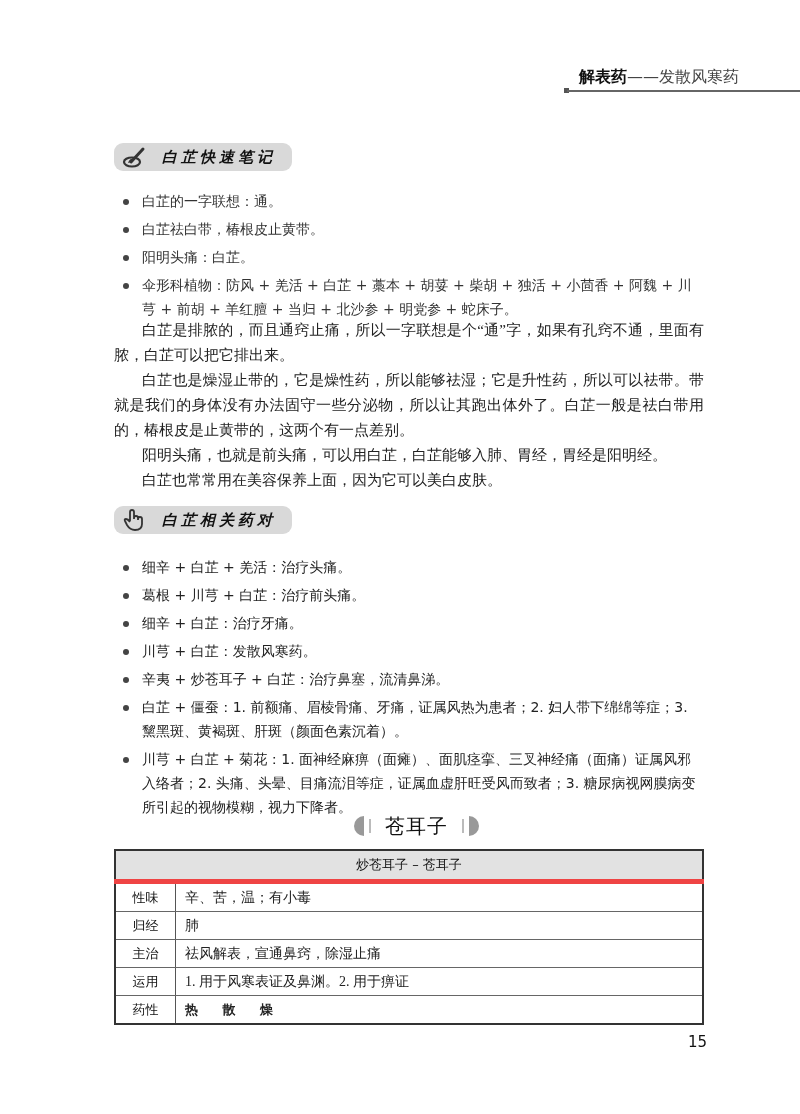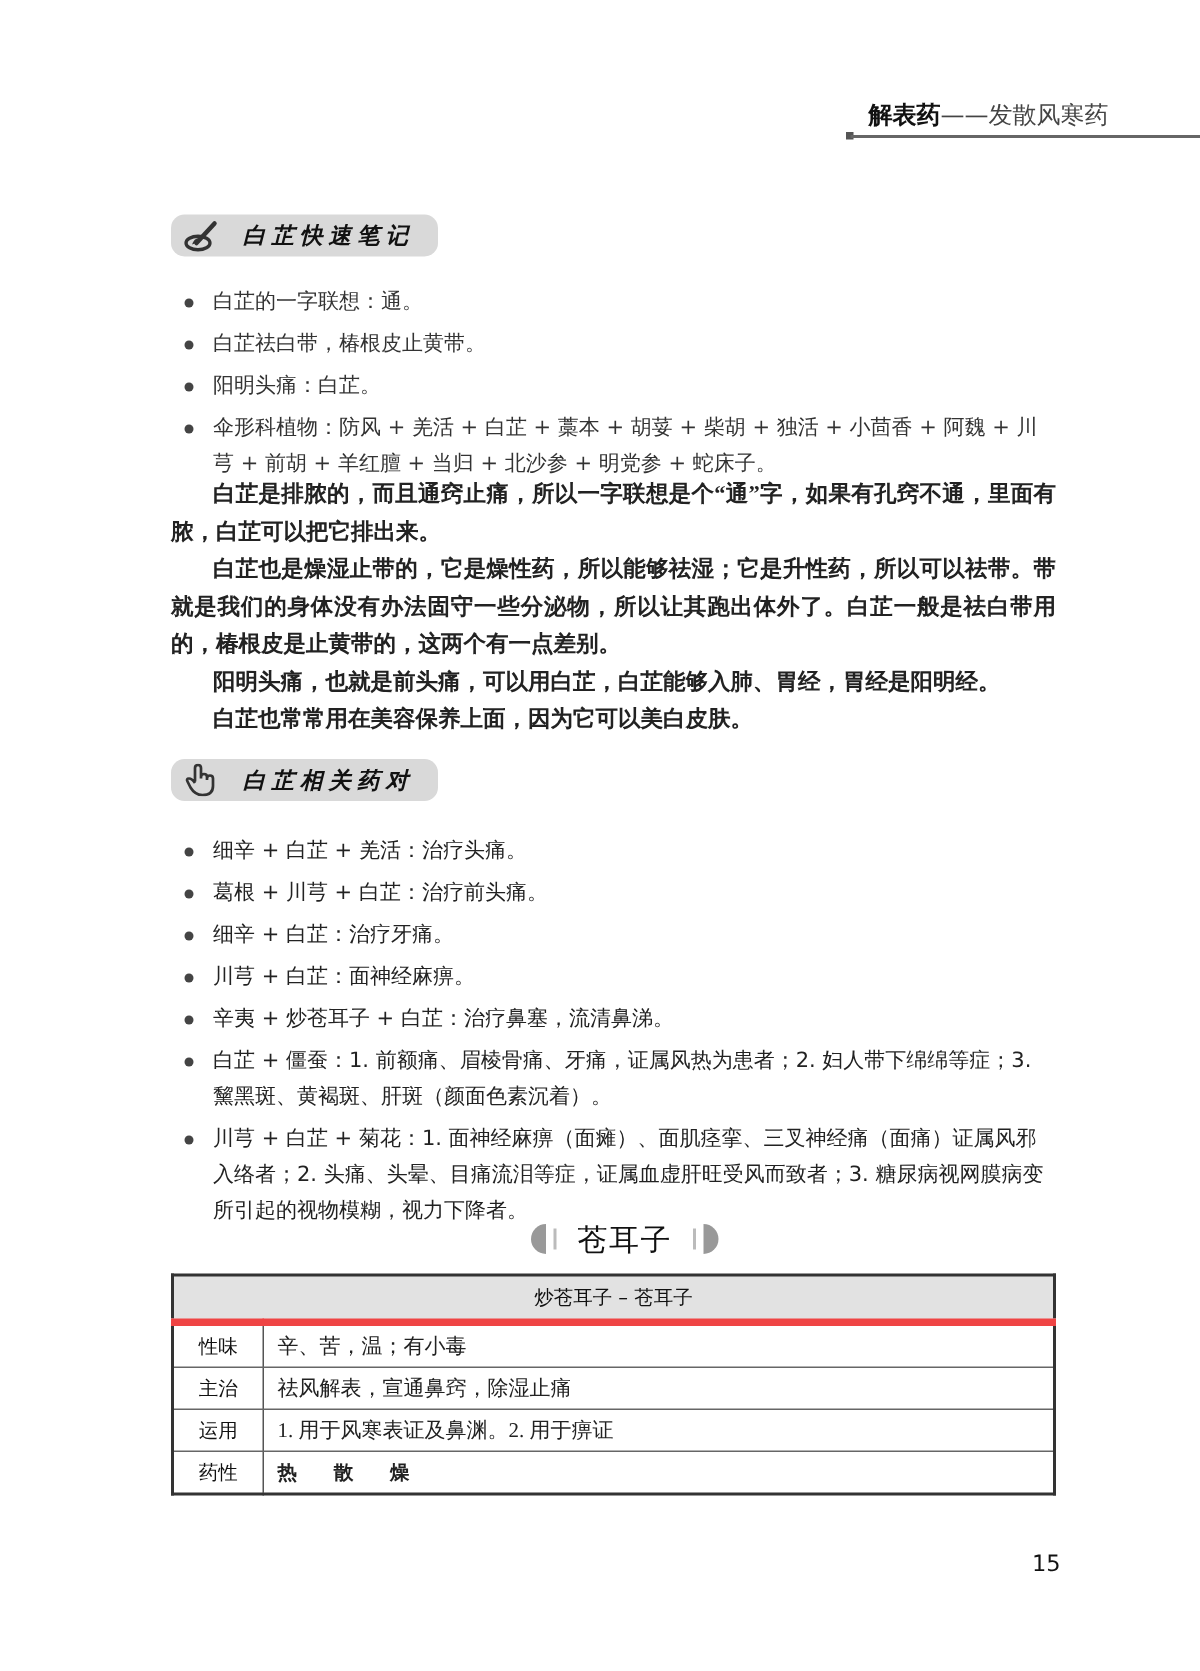--- a/index.html
+++ b/index.html
@@ -38,21 +38,21 @@
       position: relative; padding-left: 28px; font-size: 14px; line-height: 24px; margin-bottom: 4px;
       color: #333;
     }
     ul.bullets li::before {
       content: ""; position: absolute; left: 9px; top: 10px; width: 6px; height: 6px; border-radius: 50%; background: #444;
     }
     ul.sans li { font-family: "DejaVu Sans", "Liberation Sans", sans-serif; font-size: 14px; color: #222; }
     .para-block { position: absolute; left: 114px; width: 590px; }
     .para-block p {
       margin: 0; text-indent: 28px; font-size: 15px; line-height: 25px; color: #222;
-      font-family: "Liberation Serif", "DejaVu Serif", serif; text-align: justify; font-weight: bold;
+      font-family: "Liberation Serif", "DejaVu Serif", serif; text-align: justify;
     }
     .herb-title {
       position: absolute; left: 354px; top: 811px; height: 30px; display: flex; align-items: center;
     }
     .herb-title .cap { width: 10px; height: 20px; background: #999; }
     .herb-title .cap.left { border-radius: 10px 0 0 10px; margin-right: 5px; }
     .herb-title .cap.right { border-radius: 0 10px 10px 0; margin-left: 5px; }
     .herb-title .tick { width: 2px; height: 14px; background: #bbb; }
     .herb-title .name {
       font-family: "DejaVu Sans", "Liberation Sans", sans-serif; font-size: 20px; color: #111; margin: 0 14px; letter-spacing: 1px;
@@ -117,21 +117,21 @@
       <path d="M8 12 V3 Q8 1 10 1 Q12 1 12 3 V10 M12 9 Q12 7 14 7 Q16 7 16 9 V11 M16 10 Q16 8 18 8 Q20 8 20 10 V15 Q20 21 13 21 Q8 21 5 16 L3 12 Q2 10 4 10 Q6 10 8 13" fill="none" stroke="#333" stroke-width="1.8" stroke-linejoin="round"></path>
     </svg>
   </span>
   <span class="label">白芷相关药对</span>
 </div>
 
 <ul class="bullets sans" style="top:555px;">
   <li>细辛 + 白芷 + 羌活：治疗头痛。</li>
   <li>葛根 + 川芎 + 白芷：治疗前头痛。</li>
   <li>细辛 + 白芷：治疗牙痛。</li>
-  <li>川芎 + 白芷：面神经麻痹。</li>
+  <li>川芎 + 白芷：发散风寒药。</li>
   <li>辛夷 + 炒苍耳子 + 白芷：治疗鼻塞，流清鼻涕。</li>
   <li>白芷 + 僵蚕：1. 前额痛、眉棱骨痛、牙痛，证属风热为患者；2. 妇人带下绵绵等症；3. 黧黑斑、黄褐斑、肝斑（颜面色素沉着）。</li>
   <li>川芎 + 白芷 + 菊花：1. 面神经麻痹（面瘫）、面肌痉挛、三叉神经痛（面痛）证属风邪入络者；2. 头痛、头晕、目痛流泪等症，证属血虚肝旺受风而致者；3. 糖尿病视网膜病变所引起的视物模糊，视力下降者。</li>
 </ul>
 
 <div class="herb-title">
   <span class="cap left"></span>
   <span class="tick"></span>
   <span class="name">苍耳子</span>
   <span class="tick"></span>
@@ -143,20 +143,24 @@
     <tr>
         <th colspan="2">炒苍耳子 – 苍耳子</th>
       </tr>
   </thead>
   <tbody>
     <tr>
       <td class="key">性味</td>
       <td class="val">辛、苦，温；有小毒</td>
     </tr>
     <tr>
+      <td class="key">归经</td>
+      <td class="val">肺</td>
+    </tr>
+    <tr>
       <td class="key">主治</td>
       <td class="val">祛风解表，宣通鼻窍，除湿止痛</td>
     </tr>
     <tr>
       <td class="key">运用</td>
       <td class="val">1. 用于风寒表证及鼻渊。2. 用于痹证</td>
     </tr>
     <tr>
       <td class="key">药性</td>
       <td class="val spaced">热 散 燥</td>

